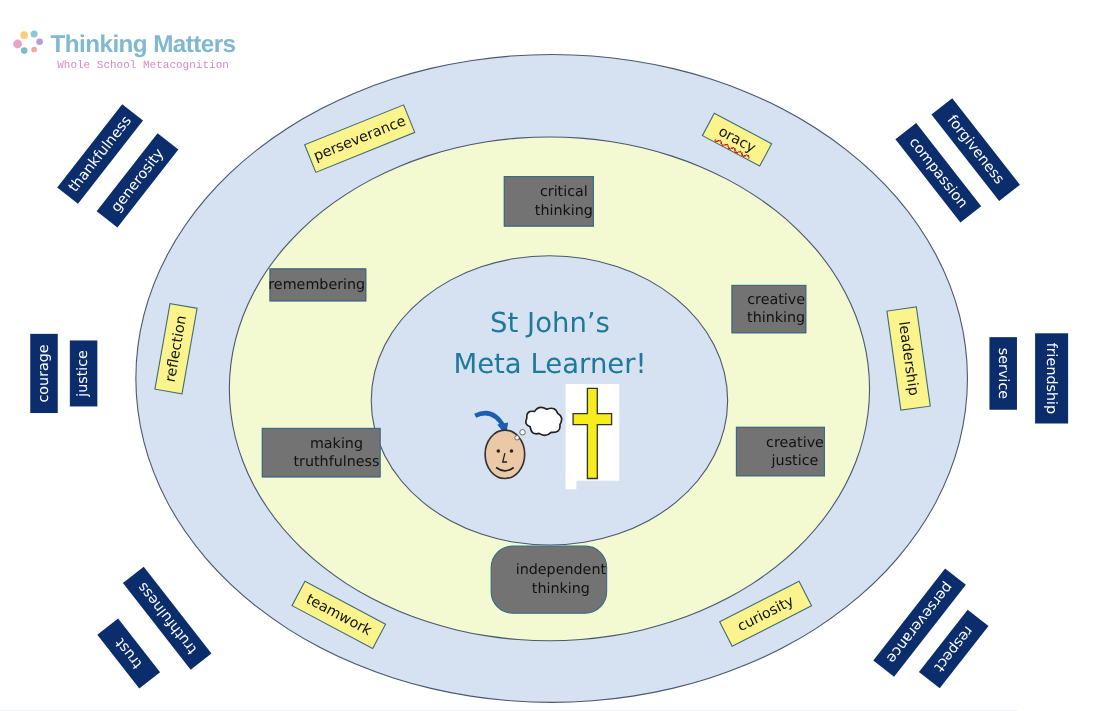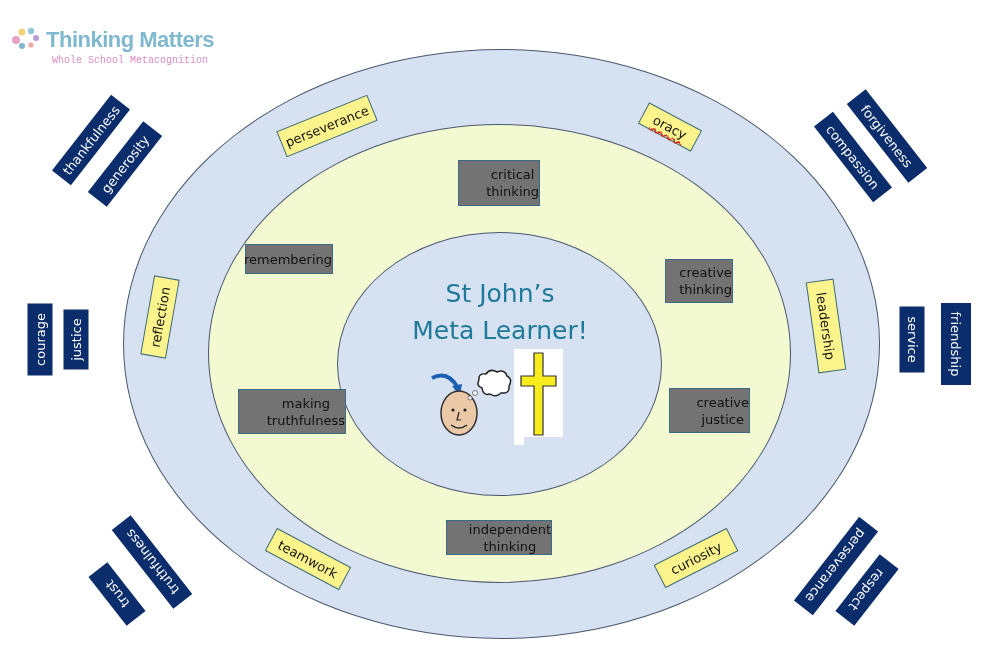--- a/index.html
+++ b/index.html
@@ -93,21 +93,21 @@
       <div>making</div>
       <div>truthfulness</div>
     </div>
 </div>
 <div class="skill" style="left:669px; top:388px; width:81px; height:45px;">
   <div>
       <div>creative</div>
       <div>justice</div>
     </div>
 </div>
-<div class="skill" style="left:446px; top:520px; width:106px; height:35px;">
+<div class="skill" style="left:446px; top:496px; width:106px; height:62px;border-radius:20px;">
   <div>
       <div>independent</div>
       <div>thinking</div>
     </div>
 </div>
 
 <div class="disp" style="left:278px; top:112px; width:98px; height:28px; transform: rotate(-22deg);">
   <span>perseverance</span>
 </div>
 <div class="disp" style="left:640px; top:115px; width:60px; height:24px; transform: rotate(28deg);">

